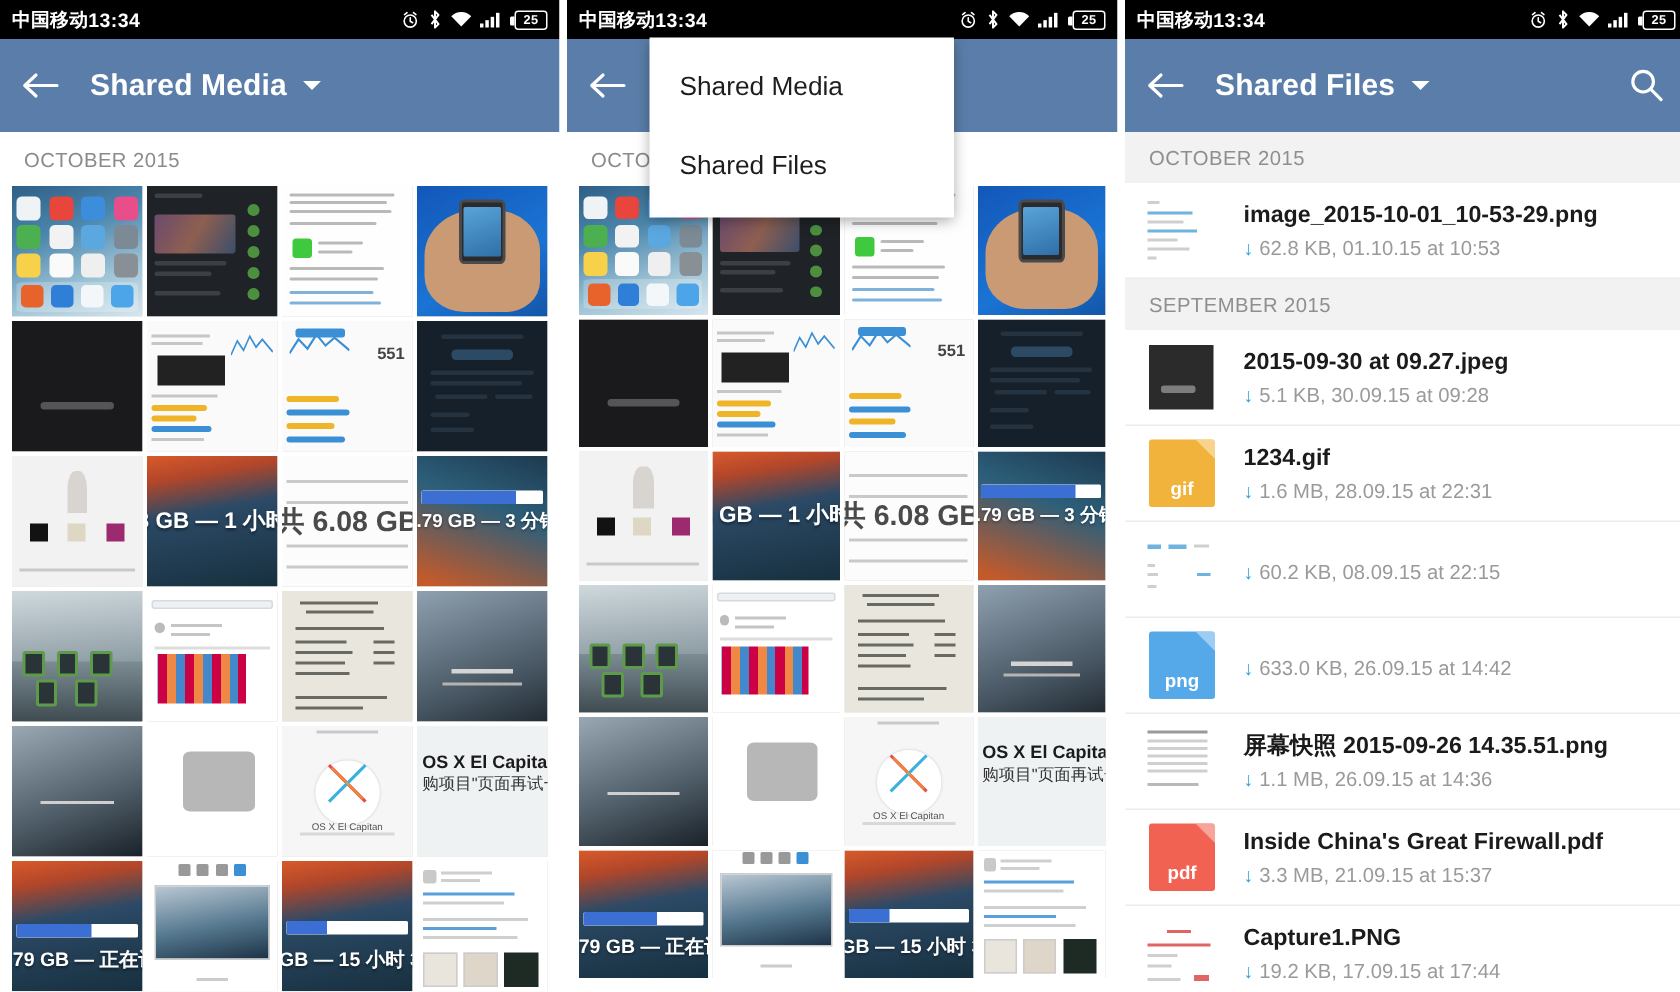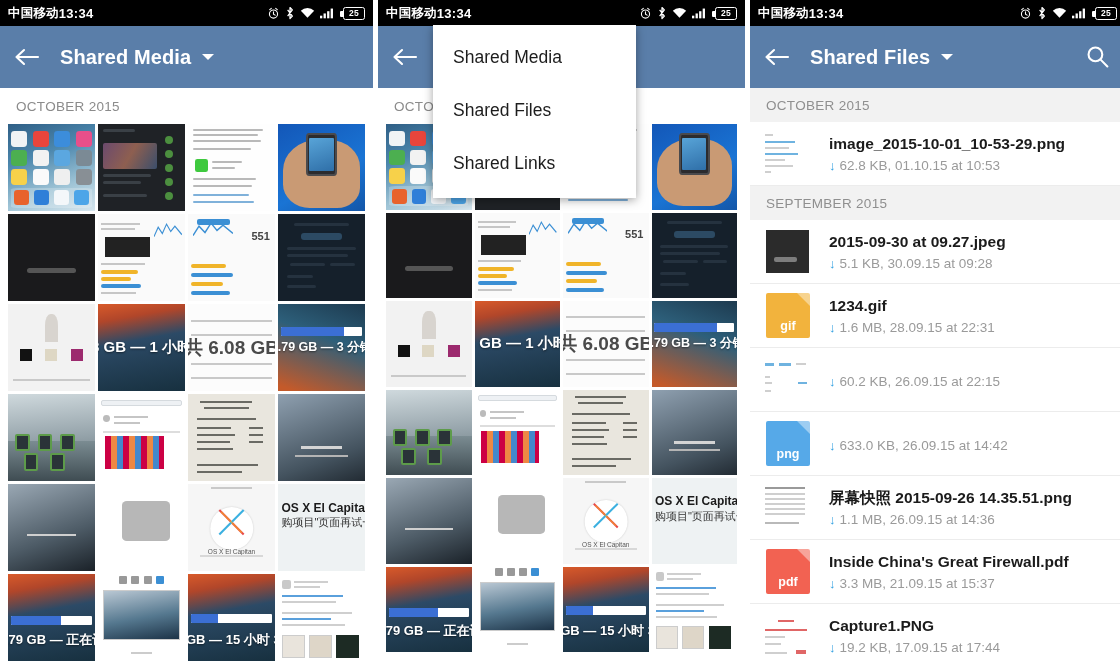--- a/index.html
+++ b/index.html
@@ -910,21 +910,20 @@
           <div class="th" style="left:36%;background:#ded6c8;border:1px solid #ccc"></div>
           <div class="th" style="left:67%;background:#1d2b24"></div>
         </div>
       </div>
         </div>
     </div>
 
     <div class="dropdown">
       <div class="dd-item">Shared Media</div>
       <div class="dd-item">Shared Files</div>
-      <div class="dd-item">Shared Links</div>
     </div>
   </div>
 
   <div class="gap"></div>
 
   <div class="panel panel-c">
 
     <div class="statusbar">
       <span class="sb-carrier">中国移动</span>
       <span class="sb-mid">13:34</span>
@@ -1036,21 +1035,21 @@
             <span class="l" style="top:7px;left:34px;width:10px"></span>
             <span class="l" style="top:20px;width:5px"></span>
             <span class="l" style="top:26px;width:7px"></span>
             <span class="lb" style="top:26px;left:36px;width:9px"></span>
             <span class="l" style="top:34px;width:6px"></span>
           </span>
         </span>
         <span class="ftext">
           <span class="fmeta">
             <span class="dl-arrow">↓</span>
-            <span>60.2 KB, 26.09.15 at 22:15</span>
+            <span>60.2 KB, 08.09.15 at 22:15</span>
           </span>
         </span>
       </div>
 
       <div class="frow">
         <span class="fthumb">
           <span class="ext-badge" style="background:#56a9e8">
             <span>png</span>
           </span>
         </span>

